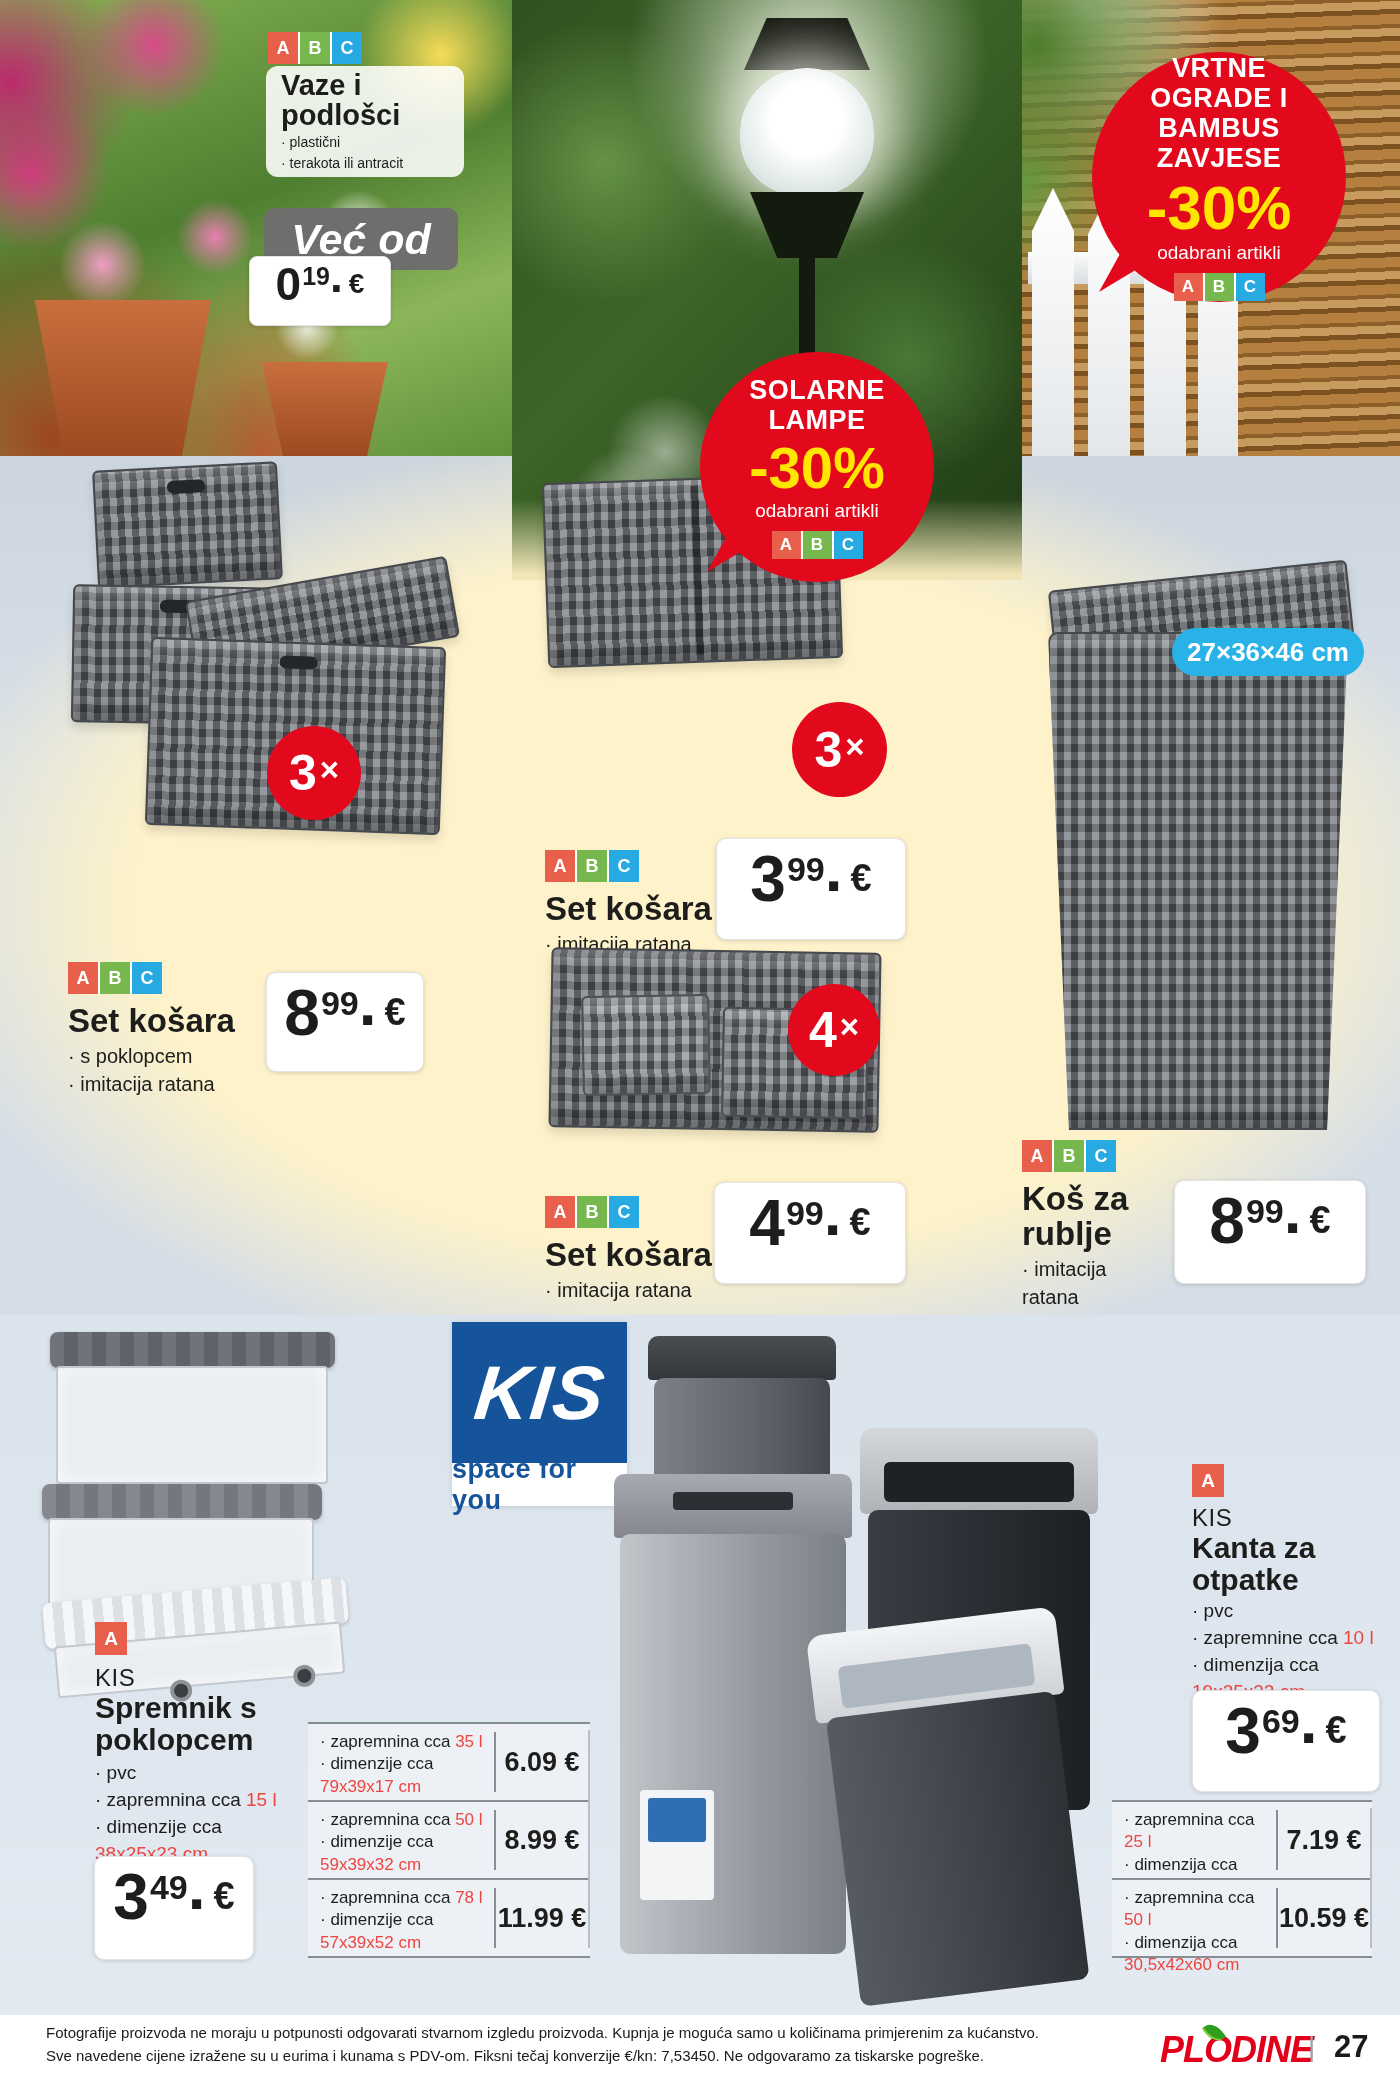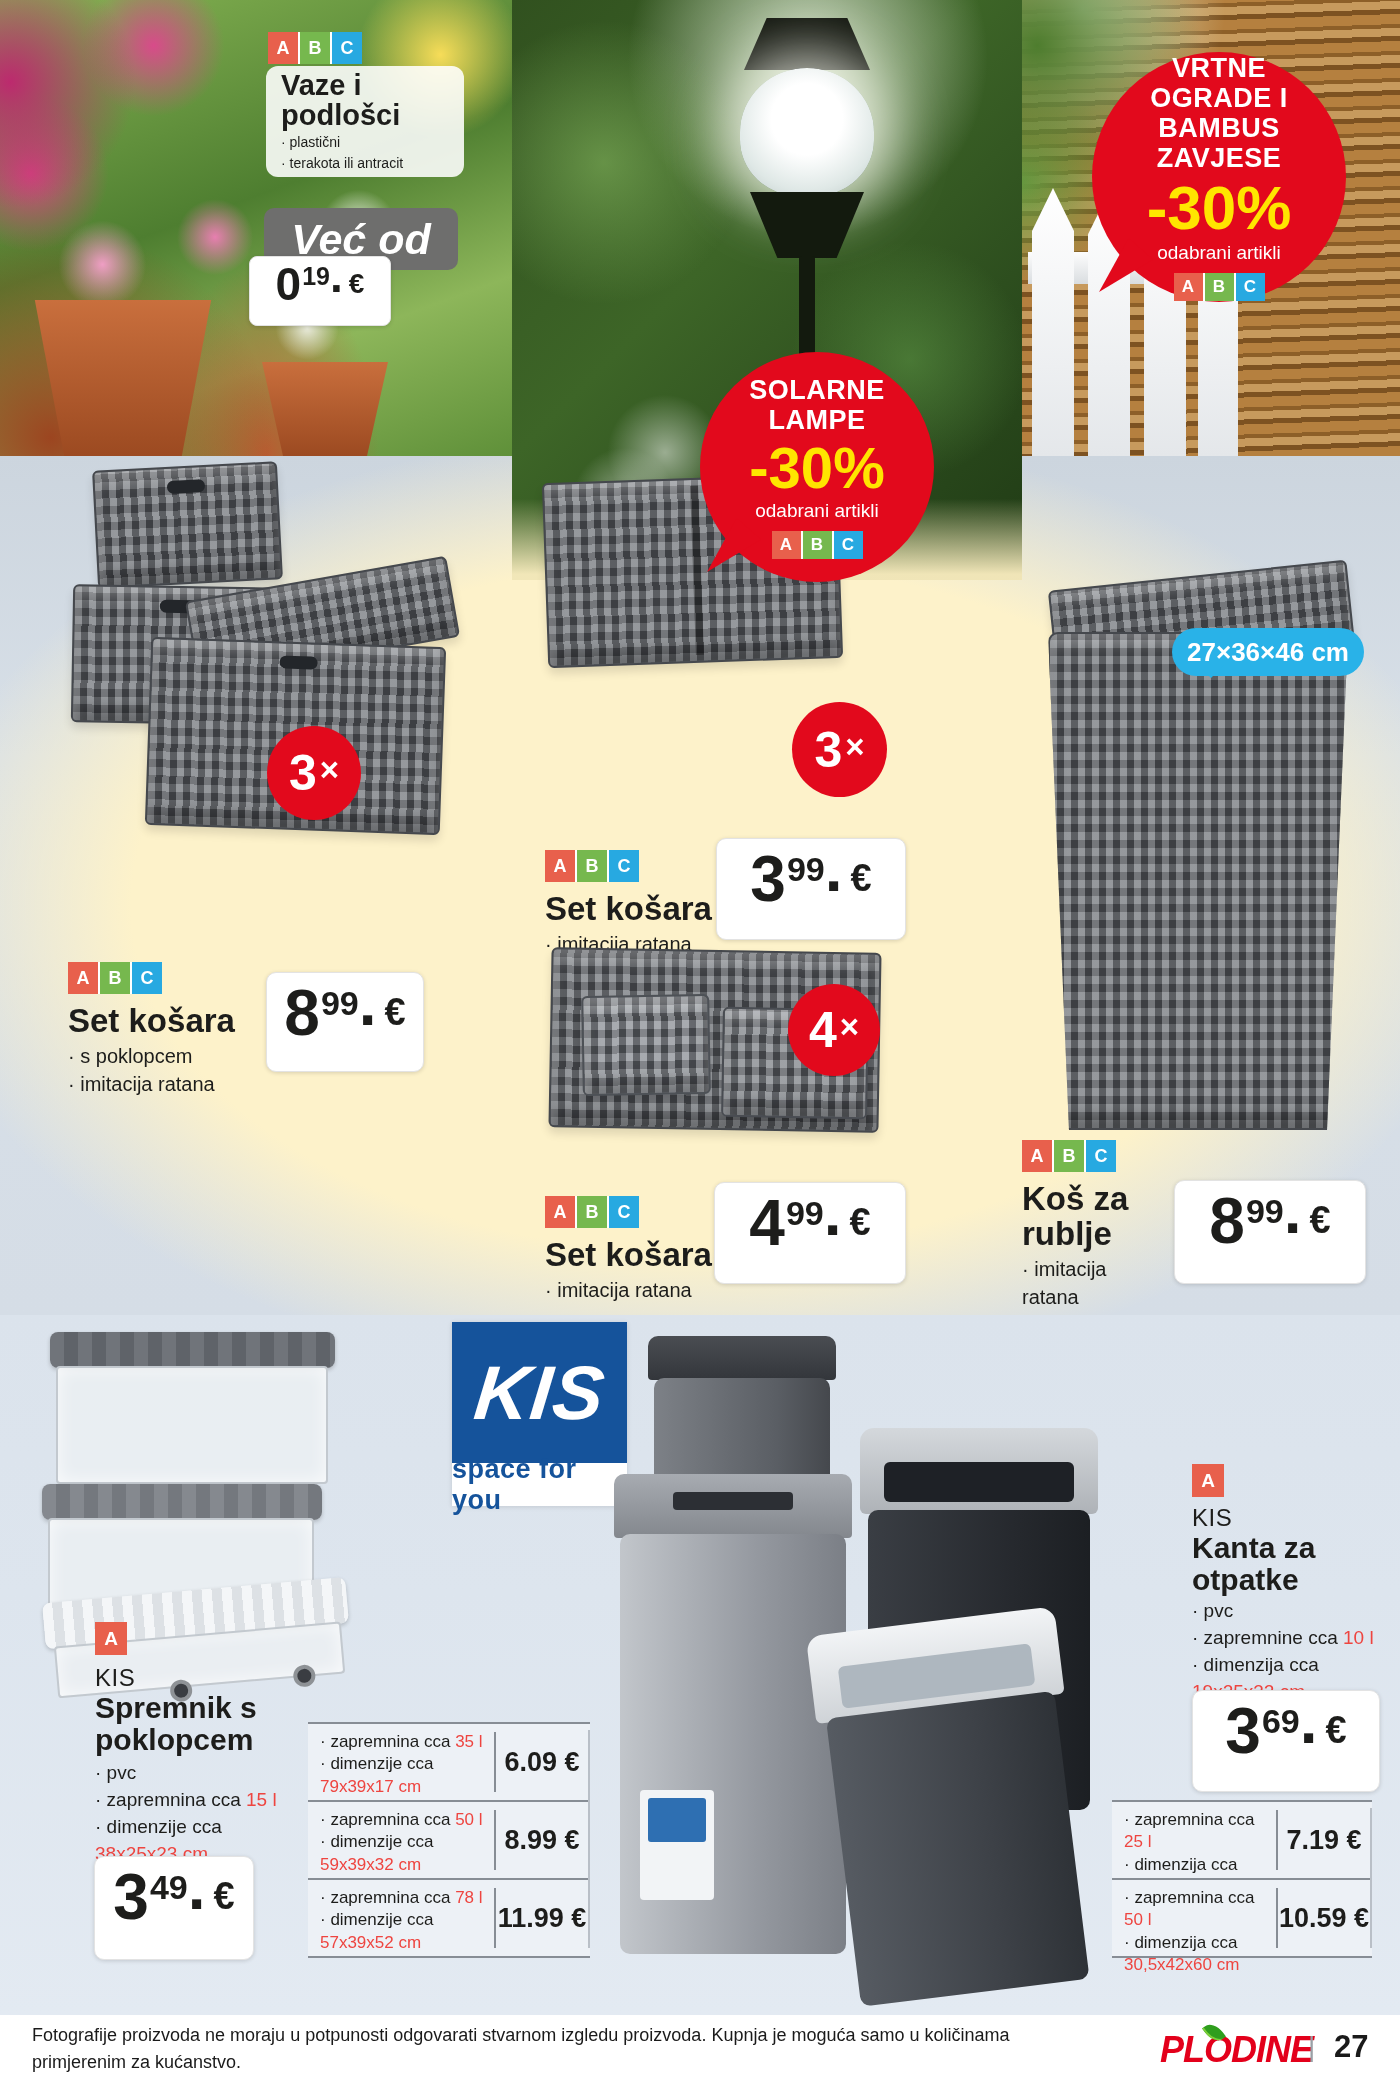--- a/index.html
+++ b/index.html
@@ -134,21 +134,21 @@
   .boxlid{position:absolute;border-radius:8px;box-shadow:0 2px 4px rgba(0,0,0,.2);
     background:repeating-linear-gradient(90deg,#85898f 0 14px,#74787e 14px 28px)}
   .boxbody{position:absolute;background:rgba(236,240,243,.8);border:2px solid #c3c9cf;border-radius:4px;
     box-shadow:inset 0 0 18px rgba(255,255,255,.8)}
   .wheel{position:absolute;width:22px;height:22px;border-radius:50%;background:#3a3d42;border:4px solid #8e9296}
   .bin{position:absolute;border-radius:10px}
   .binlid{position:absolute;border-radius:10px 10px 4px 4px}
 
   
   .footer{position:absolute;left:0;top:2015px;width:1400px;height:64px;background:#fff}
-  .legal{position:absolute;left:32px;top:7px;width:1000px;font-size:18px;line-height:1.5;color:#1a1a1a}
+  .legal{position:absolute;left:46px;top:7px;width:1000px;font-size:15px;line-height:1.5;color:#1a1a1a}
   .plogo{position:absolute;left:1160px;top:14px;color:#e3001b;font-weight:bold;font-style:italic;
     font-size:36px;letter-spacing:-1px;white-space:nowrap}
   .plogo .o{position:relative;display:inline-block}
   .plogo .leaf{position:absolute;left:3px;top:-7px;width:14px;height:21px;background:#2f9e1e;
     border-radius:0 75% 0 75%;transform:rotate(-38deg);box-shadow:inset 2px 0 0 #7ccf3a}
   .psep{position:absolute;left:1308px;top:16px;font-size:28px;color:#9aa0a6}
   .pagenum{position:absolute;left:1334px;top:14px;font-size:31px;font-weight:bold;color:#1a1a1a}
 
   .midbg{position:absolute;left:0;top:456px;width:1400px;height:859px;overflow:hidden;
     background:linear-gradient(180deg,#ccd5de,#d8e0e8 35%,#d5dde6)}
@@ -456,19 +456,20 @@
         <div>· dimenzija cca</div>
         <div class="red">30,5x42x60 cm</div>
       </div>
       <div class="vprice">10.59 €</div>
     </div>
   </div>
 
   <div class="footer">
     <div class="legal">
       <div>Fotografije proizvoda ne moraju u potpunosti odgovarati stvarnom izgledu proizvoda. Kupnja je moguća samo u količinama primjerenim za kućanstvo.</div>
+      <div>Sve navedene cijene izražene su u eurima i kunama s PDV-om. Fiksni tečaj konverzije €/kn: 7,53450. Ne odgovaramo za tiskarske pogreške.</div>
     </div>
     <div class="plogo"><span>PL</span><span class="o"><span>O</span><i class="leaf"></i></span><span>DINE</span></div>
     <div class="psep">|</div>
     <div class="pagenum">27</div>
   </div>
 
 </div>
 
 </body></html>

